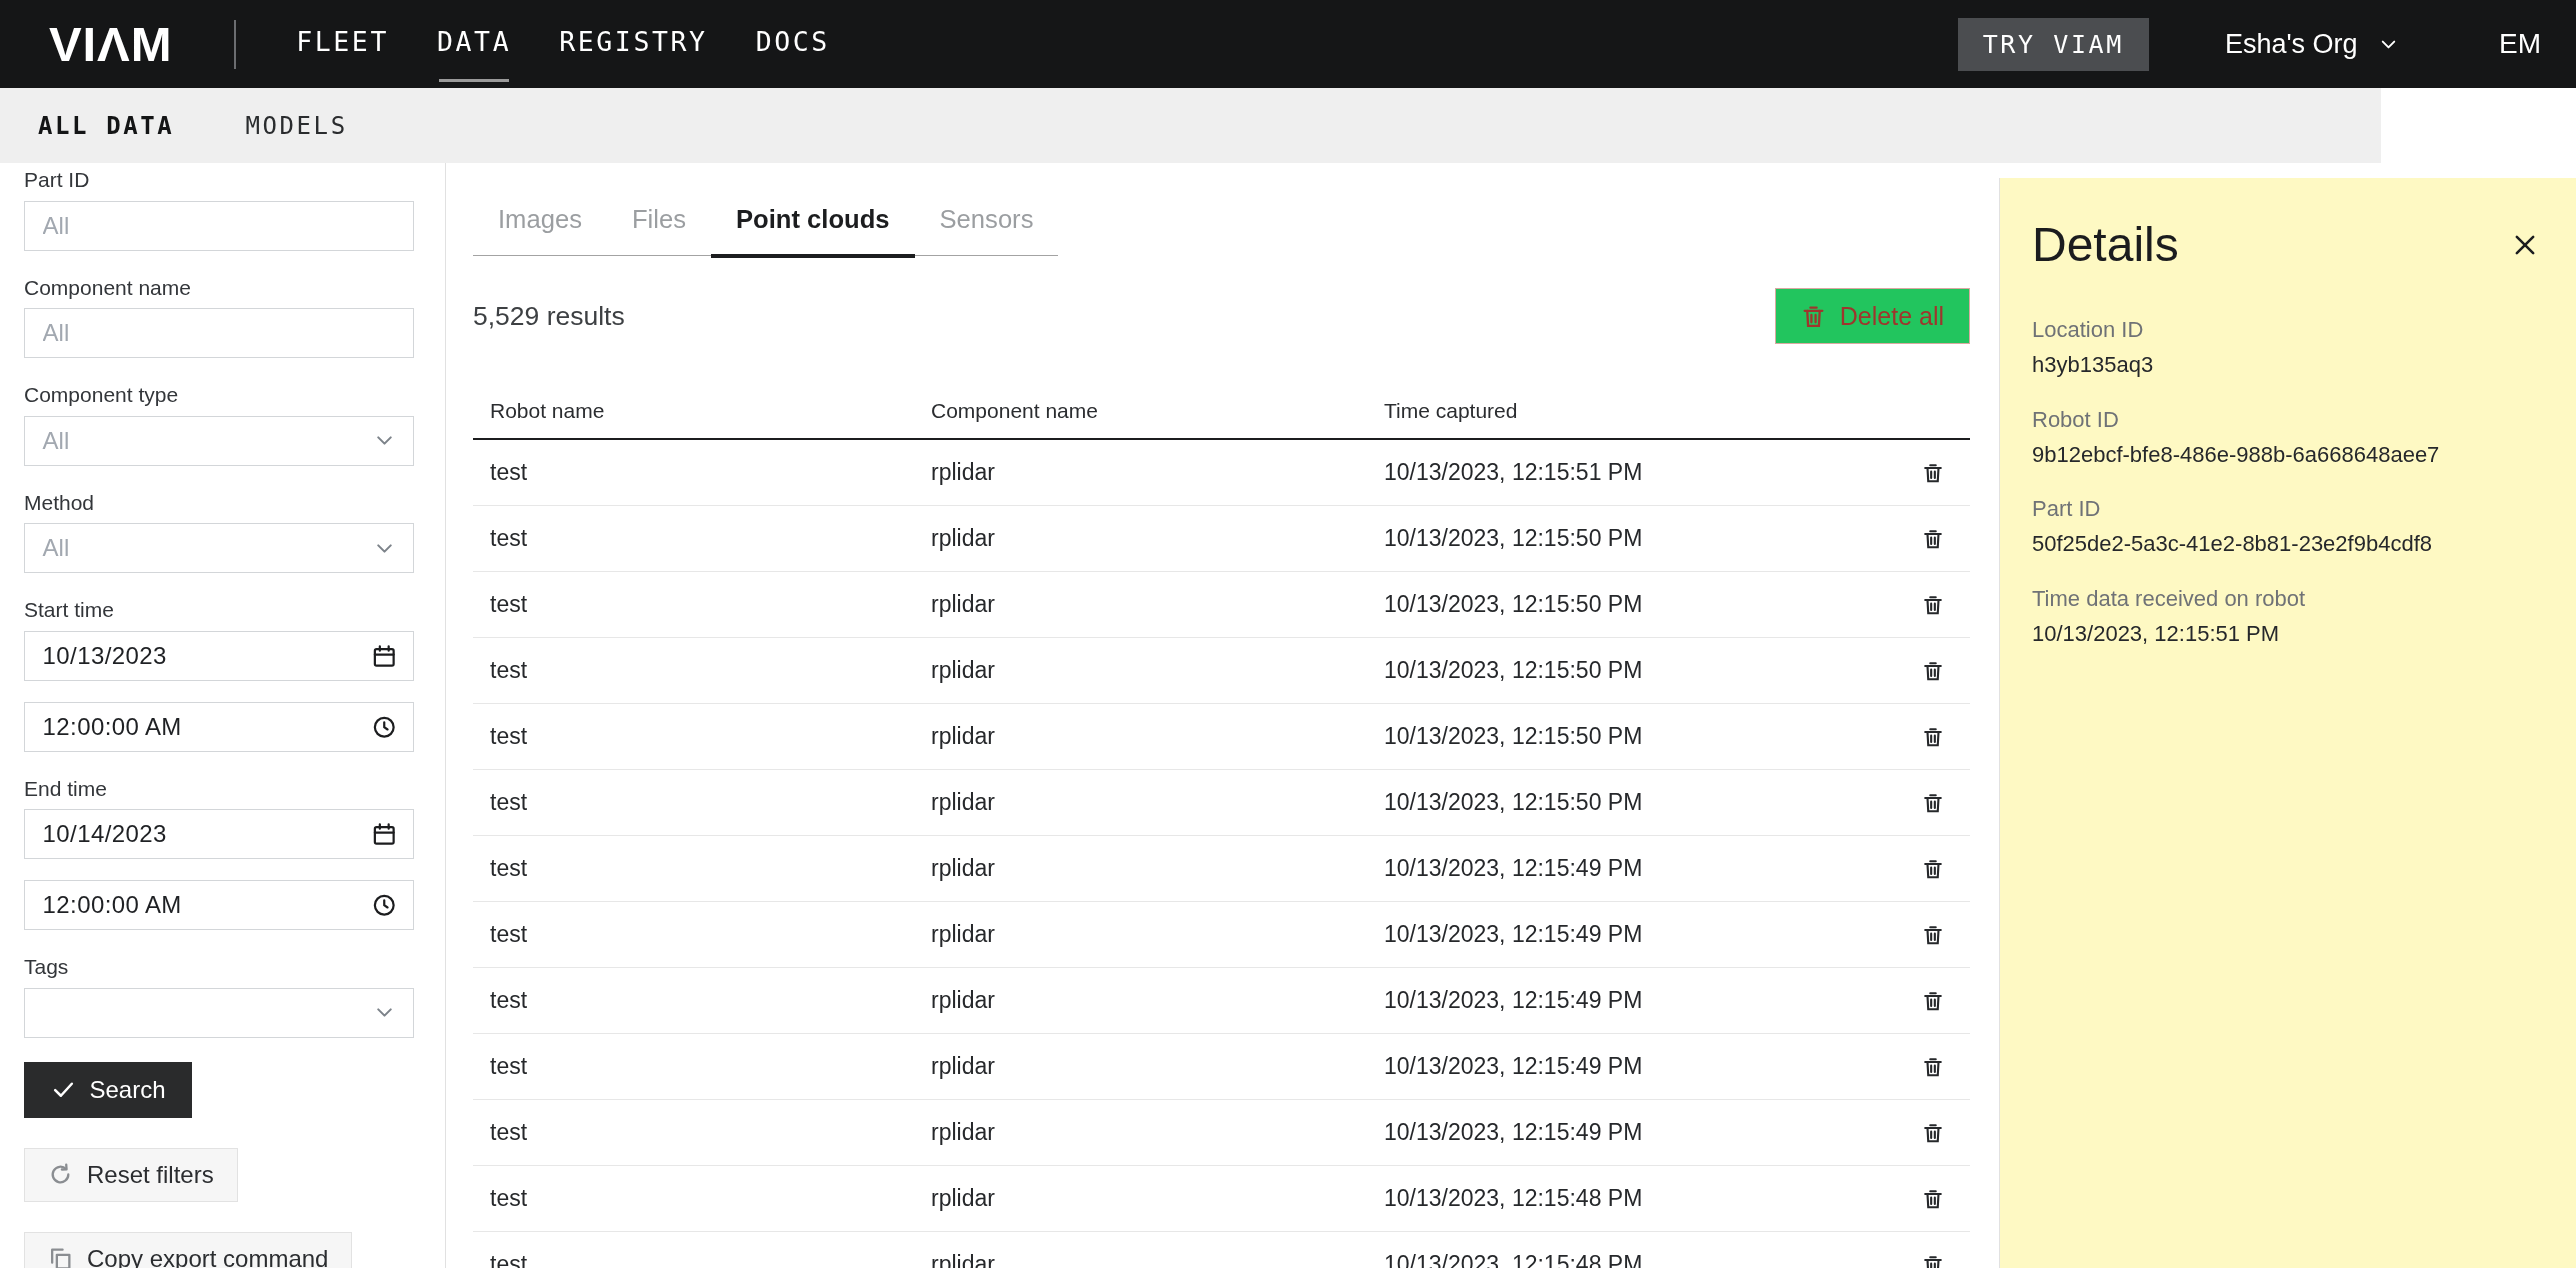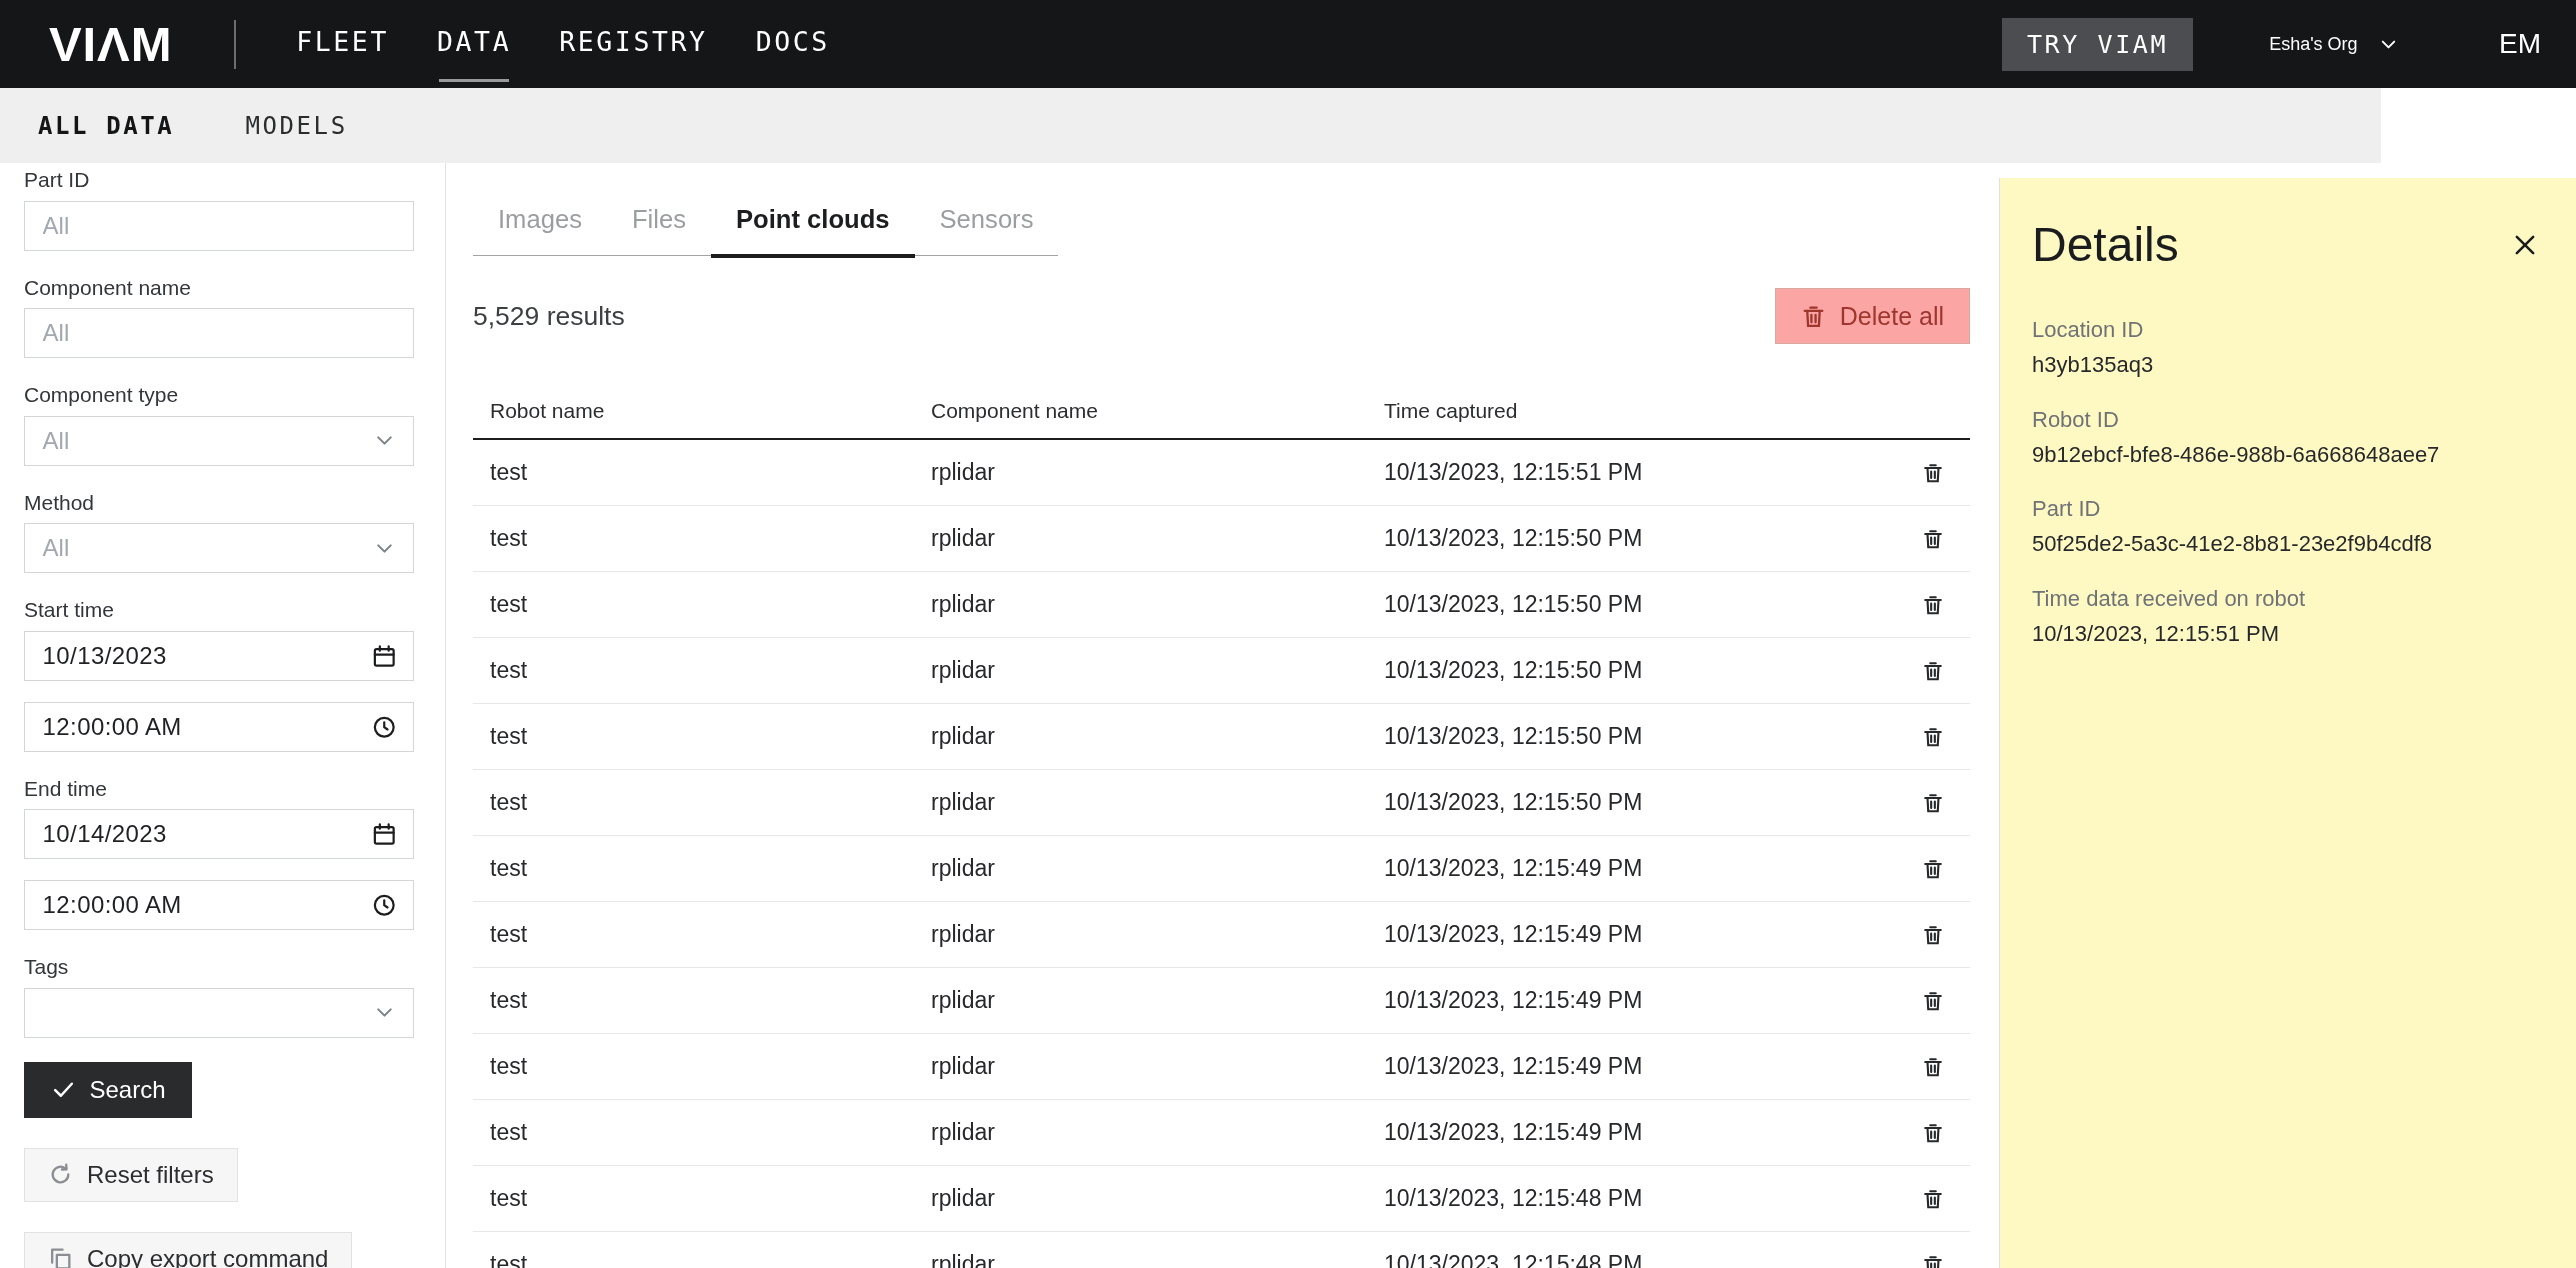--- a/index.html
+++ b/index.html
@@ -13,21 +13,21 @@
   .nav-divider { width:1.8px; height:49px; background:#6b6d70; margin:0 60px 0 62px; }
   .nav-items { display:flex; gap:48px; align-items:center; }
   .nav-item { font-family:"DejaVu Sans Mono", monospace; font-size:26.5px; letter-spacing:2.6px;
               color:#ffffff; position:relative; padding-bottom:5.3px; cursor:pointer; }
   .nav-item.active::after { content:""; position:absolute; left:1.8px; right:1.8px; bottom:-19.4px;
               height:2.6px; background:#9a9a9a; }
   .topnav-right { margin-left:auto; display:flex; align-items:center; }
   .try-viam { font-family:"DejaVu Sans Mono", monospace; font-size:25px; letter-spacing:2.6px;
               color:#fff; background:#4b4d50; padding:14px 25px; line-height:1; }
   .org { display:flex; align-items:center; gap:19.4px; margin-left:76px; color:#fff;
-         font-size:18px; }
+         font-size:27px; }
   .user-initials { color:#fff; font-size:28px; font-weight:500; margin-left:99px; }
 
   
   .subnav { position:absolute; left:0; top:88px; width:2381px; height:75px; background:#efefef;
             display:flex; align-items:center; padding-left:38px; gap:71px; }
   .subnav-item { font-family:"DejaVu Sans Mono", monospace; font-size:24px; letter-spacing:2.6px;
                  color:#2a2c2e; }
   .subnav-item.active { font-weight:bold; color:#141516; }
 
   
@@ -53,21 +53,21 @@
 
   
   .main { position:absolute; left:446px; top:163px; width:1554px; height:1105px;
           padding:0 30px 0 27px; overflow:hidden; }
   .tabs { margin-top:41px; display:flex; width:max-content; border-bottom:1.8px solid #a3a3a3; }
   .tab { font-size:25.6px; color:#9b9ea1; padding:0 25px 20px 25px; line-height:30px; cursor:pointer; }
   .tab.active { color:#1c1d1f; font-weight:bold; border-bottom:4.4px solid #1c1d1f; margin-bottom:-2.6px; }
 
   .results-row { margin-top:32px; display:flex; align-items:center; height:56px; }
   .results-count { font-size:26.5px; color:#3d4043; }
-  .btn-delete { margin-left:auto; display:flex; align-items:center; gap:14px; background:#fca5a5;
+  .btn-delete { margin-left:auto; display:flex; align-items:center; gap:14px; background:#22c55e;
       border:0.9px solid #d9a9a1; color:#9e362d; font-size:25px; height:56px; padding:0 25px;
       font-family:"Liberation Sans", sans-serif; cursor:pointer; }
 
   .table { margin-top:55px; }
   .thead { display:grid; grid-template-columns:441px 453px 1fr 49px; padding:0 12.4px 0 17px;
            height:41px; align-items:start; border-bottom:2.6px solid #1c1d1f; }
   .thead .th { font-size:21px; color:#2b2d30; }
   .trow { display:grid; grid-template-columns:441px 453px 1fr 49px; padding:0 12.4px 0 17px;
           height:66px; align-items:center; border-bottom:0.9px solid #e7e7e7; font-size:23px;
           color:#26282b; }

